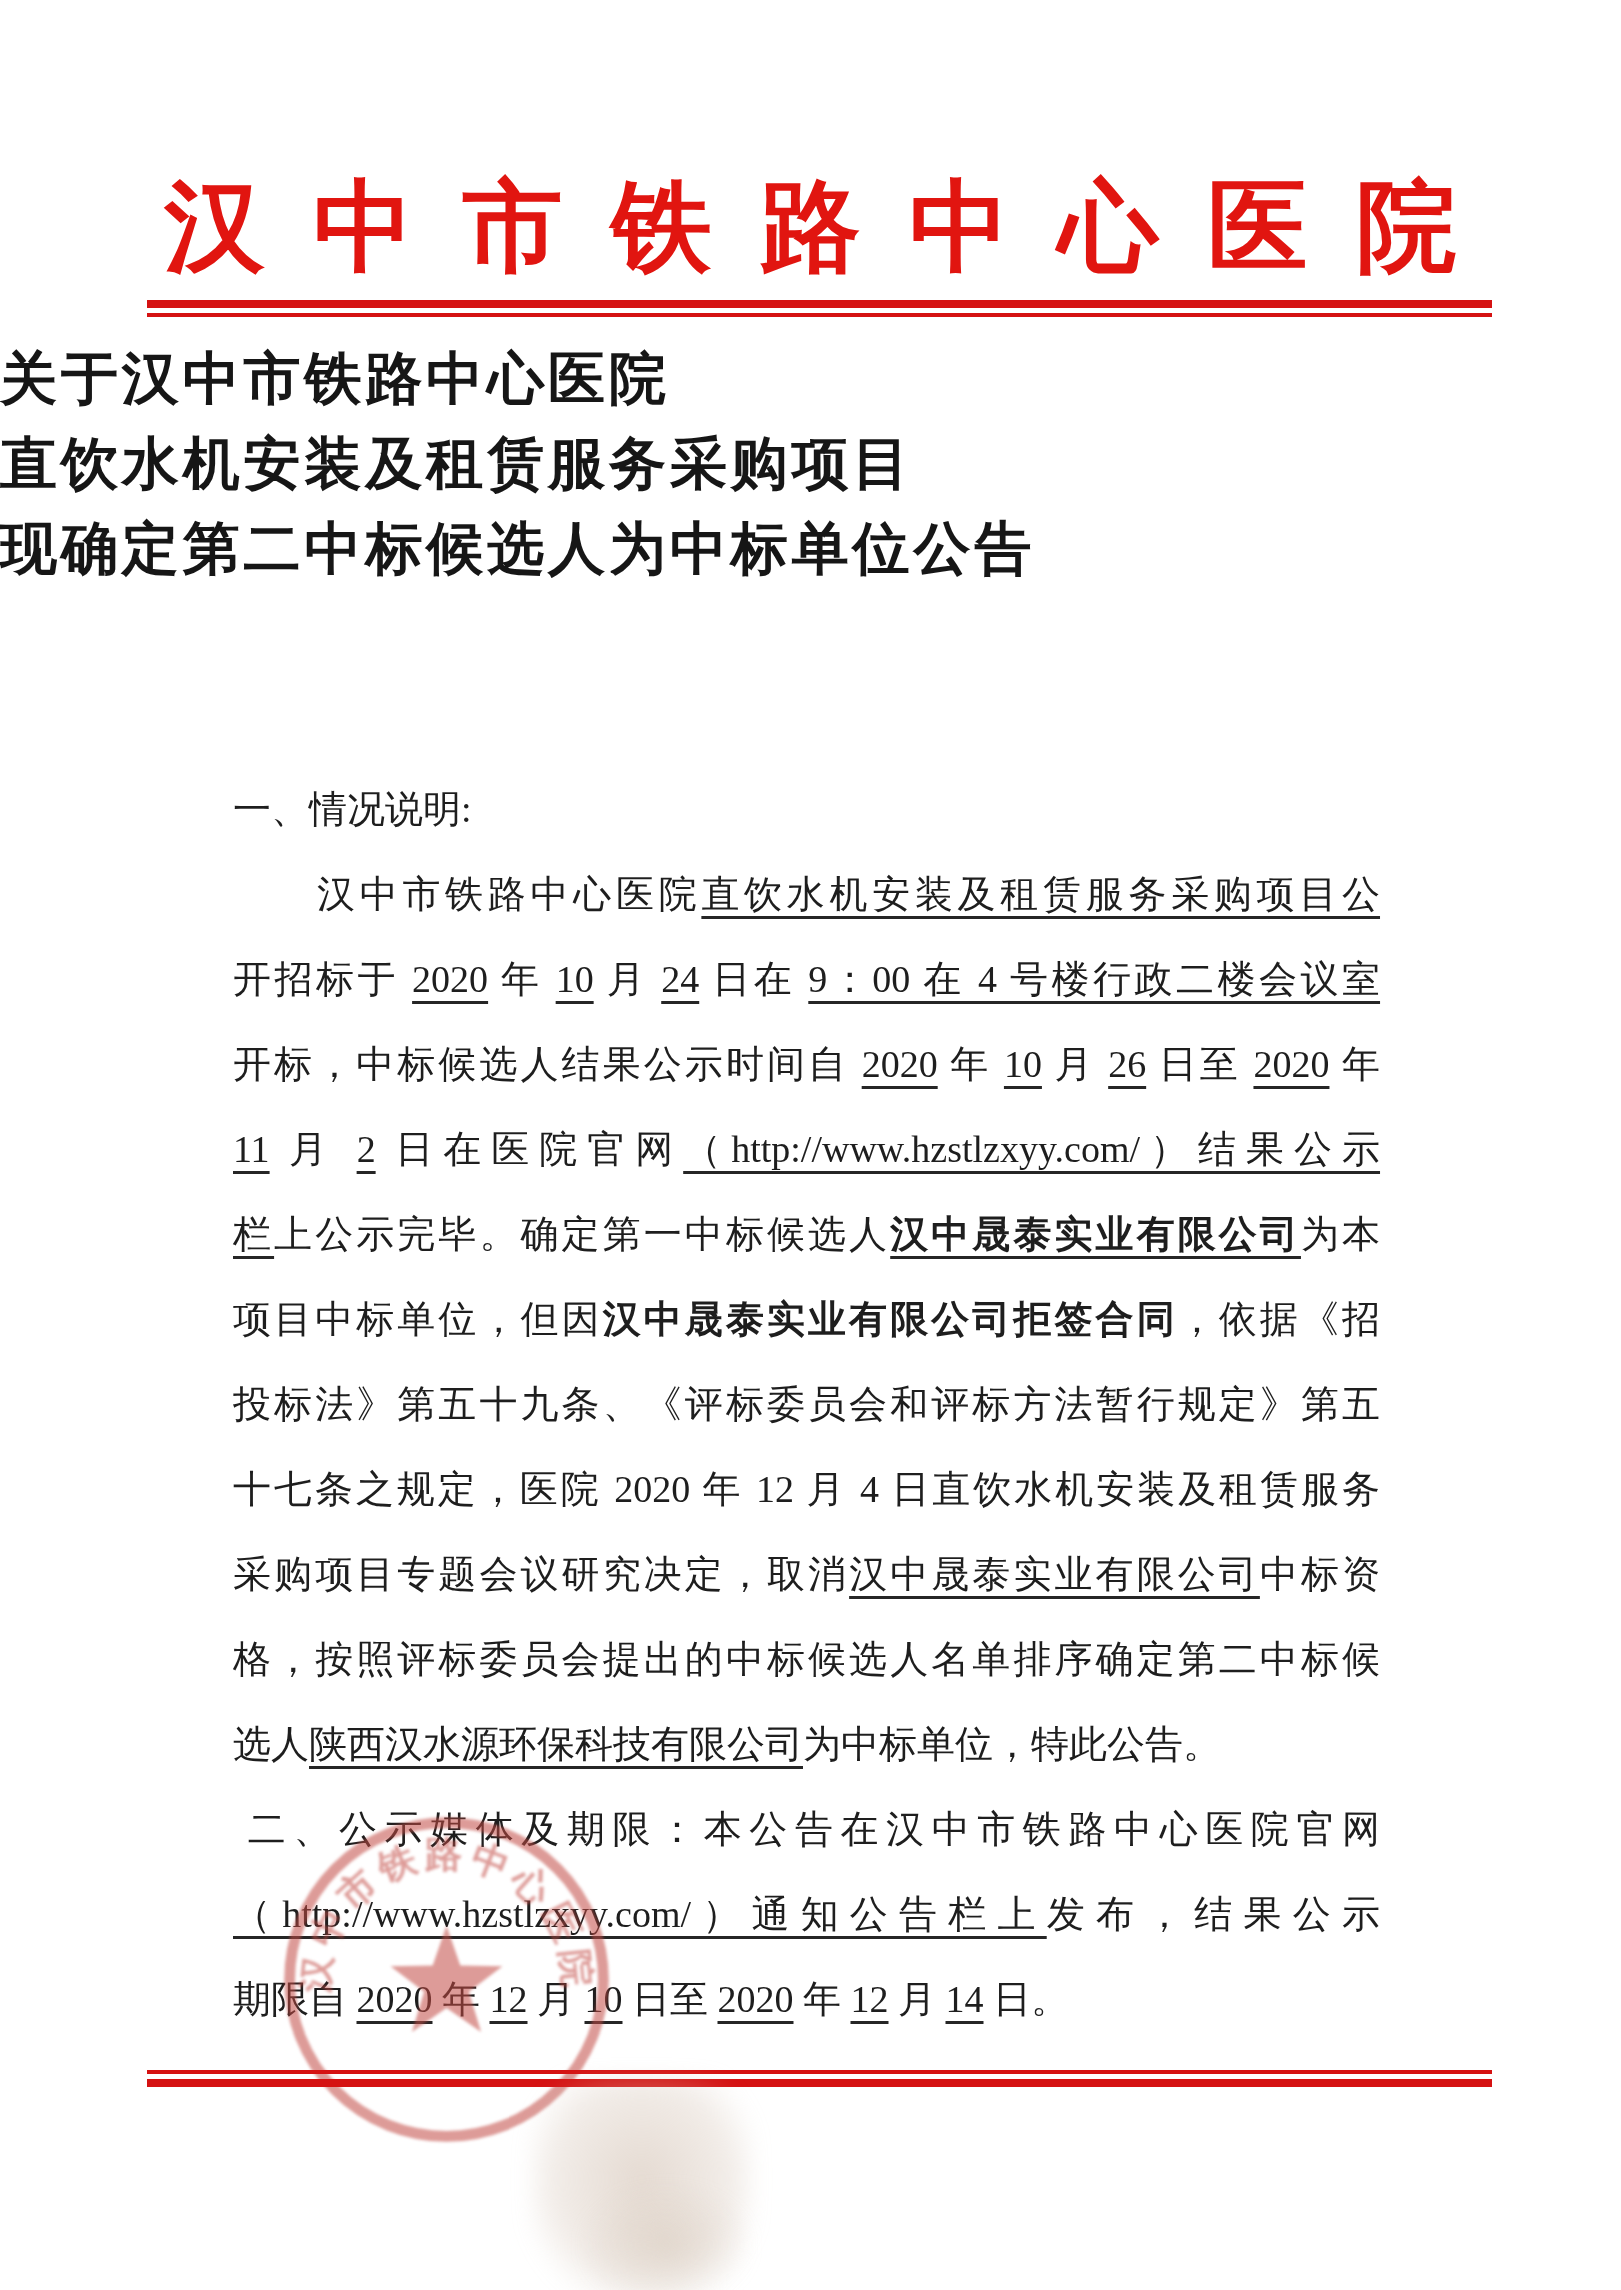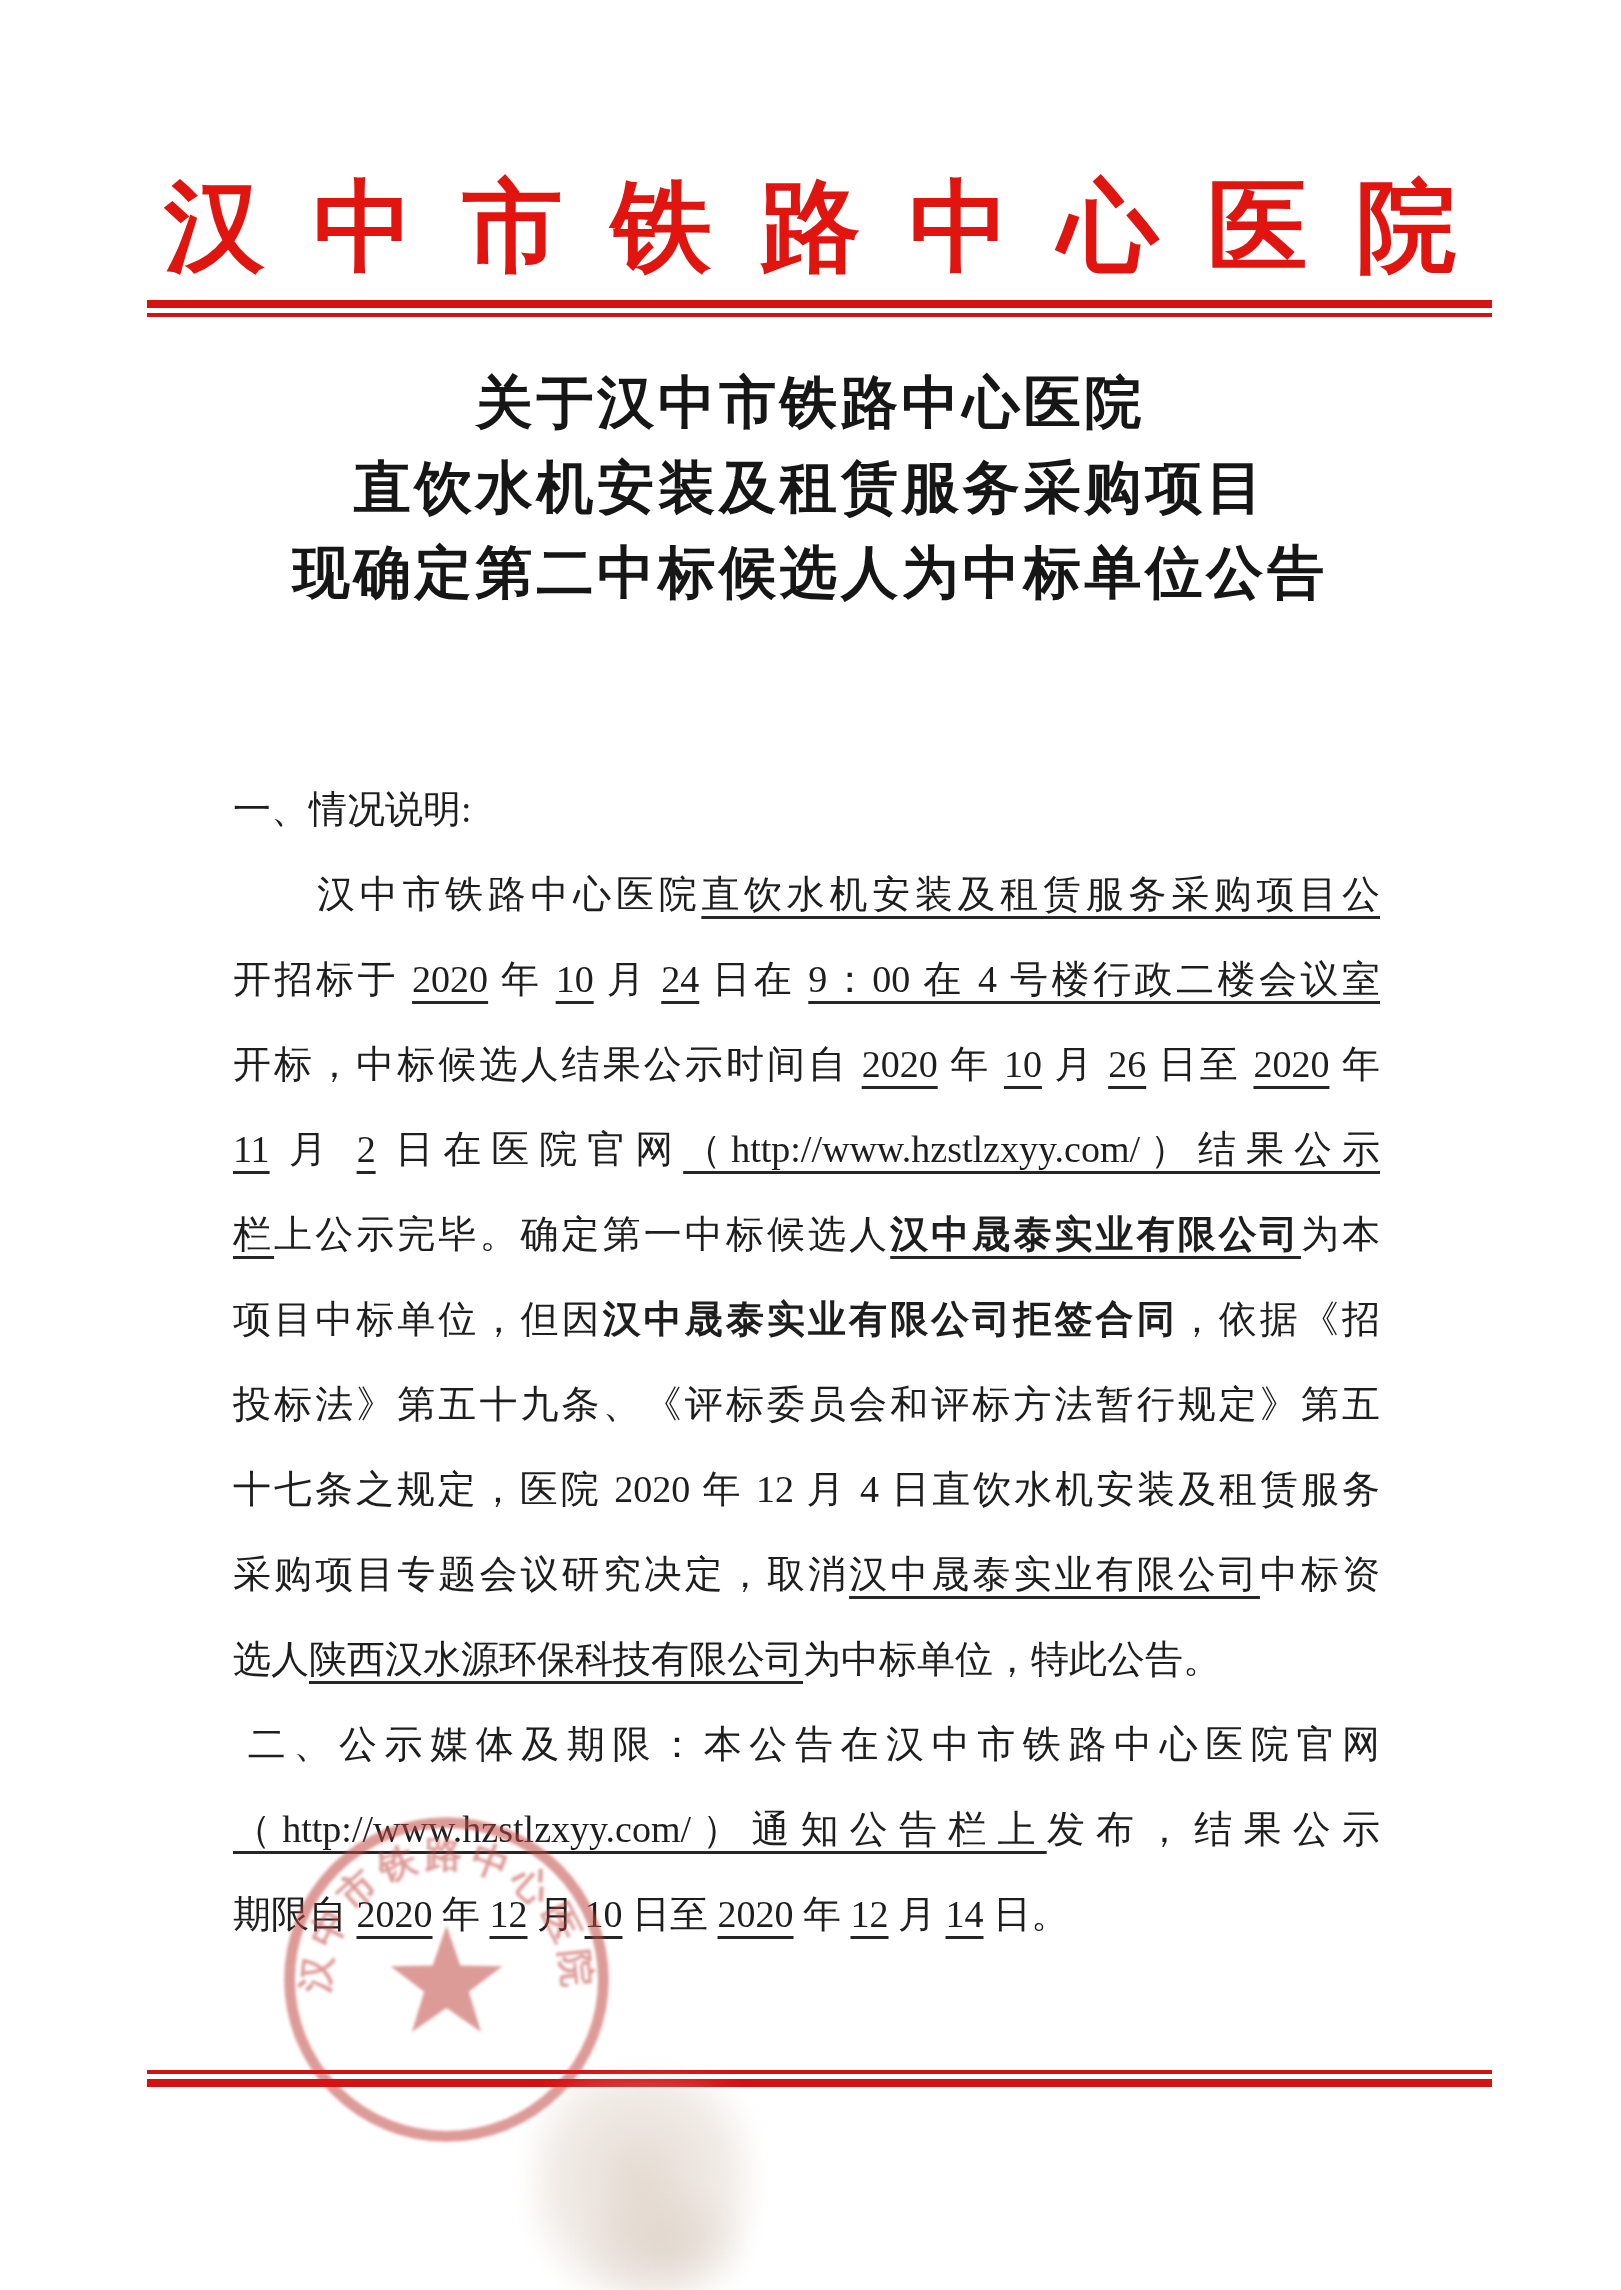--- a/index.html
+++ b/index.html
@@ -15,21 +15,21 @@
     letter-spacing:49px;transform:translateX(24.5px);
     font-family:"Liberation Serif", serif;
   }
   .rule{position:absolute;left:147px;width:1345px;}
   .rule.top-thick{top:300px;height:7.8px;}
   .rule.top-thin{top:313px;height:3.9px;}
   .rule.bottom-thin{top:2070px;height:3.9px;}
   .rule.bottom-thick{top:2079px;height:7.8px;}
   
   #doc-title{
-    position:absolute;top:360px;left:0;width:1621px;text-align:center;
+    position:absolute;top:336px;left:0;width:1621px;text-align:left;
     font-family:"Liberation Sans", sans-serif;font-weight:700;color:#161616;
     font-size:57px;line-height:85px;letter-spacing:3.9px;
   }
   
   #body-text{
     position:absolute;top:767px;left:233px;width:1147px;
     font-size:38px;line-height:85px;color:#1e1e1e;
   }
   .body-line{height:85px;text-align:justify;text-justify:inter-character;white-space:nowrap;}
   .body-line.j{text-align-last:justify;white-space:normal;}
@@ -77,20 +77,21 @@
     <div class="body-line"><span>一、情况说明:</span></div>
     <div class="body-line j" style="padding-left: 84px;"><span>汉中市铁路中心医院</span><span class="u">直饮水机安装及租赁服务采购项目公</span></div>
     <div class="body-line j"><span>开招标于 </span><span class="u">2020</span><span> 年 </span><span class="u">10</span><span> 月 </span><span class="u">24</span><span> 日在 </span><span class="u">9：00 在 4 号楼行政二楼会议室</span></div>
     <div class="body-line j"><span>开标，中标候选人结果公示时间自 </span><span class="u">2020</span><span> 年 </span><span class="u">10</span><span> 月 </span><span class="u">26</span><span> 日至 </span><span class="u">2020</span><span> 年</span></div>
     <div class="body-line j"><span class="u">11</span><span> 月 </span><span class="u">2</span><span> 日在医院官网</span><span class="u">（http://www.hzstlzxyy.com/）结果公示</span></div>
     <div class="body-line j"><span class="u">栏</span><span>上公示完毕。确定第一中标候选人</span><span class="u b">汉中晟泰实业有限公司</span><span>为本</span></div>
     <div class="body-line j"><span>项目中标单位，但因</span><span class="b">汉中晟泰实业有限公司拒签合同</span><span>，依据《招</span></div>
     <div class="body-line j"><span>投标法》第五十九条、《评标委员会和评标方法暂行规定》第五</span></div>
     <div class="body-line j"><span>十七条之规定，医院 2020 年 12 月 4 日直饮水机安装及租赁服务</span></div>
     <div class="body-line j"><span>采购项目专题会议研究决定，取消</span><span class="u">汉中晟泰实业有限公司</span><span>中标资</span></div>
+    <div class="body-line j"><span>格，按照评标委员会提出的中标候选人名单排序确定第二中标候</span></div>
     <div class="body-line"><span>选人</span><span class="u">陕西汉水源环保科技有限公司</span><span>为中标单位，特此公告。</span></div>
     <div class="body-line j" style="padding-left: 14.8px;"><span>二、公示媒体及期限：本公告在汉中市铁路中心医院官网</span></div>
     <div class="body-line j"><span class="u">（http://www.hzstlzxyy.com/）通知公告栏上</span><span>发布，结果公示</span></div>
     <div class="body-line"><span>期限自 </span><span class="u">2020</span><span> 年 </span><span class="u">12</span><span> 月 </span><span class="u">10</span><span> 日至 </span><span class="u">2020</span><span> 年 </span><span class="u">12</span><span> 月 </span><span class="u">14</span><span> 日。</span></div>
   </div>
 
 <div class="stamp">
   <svg width="353" height="353" viewBox="0 0 360 360">
     <defs>
       <path id="arc" d="M 60,185 A 120,120 0 1 1 300,185" fill="none"></path>

